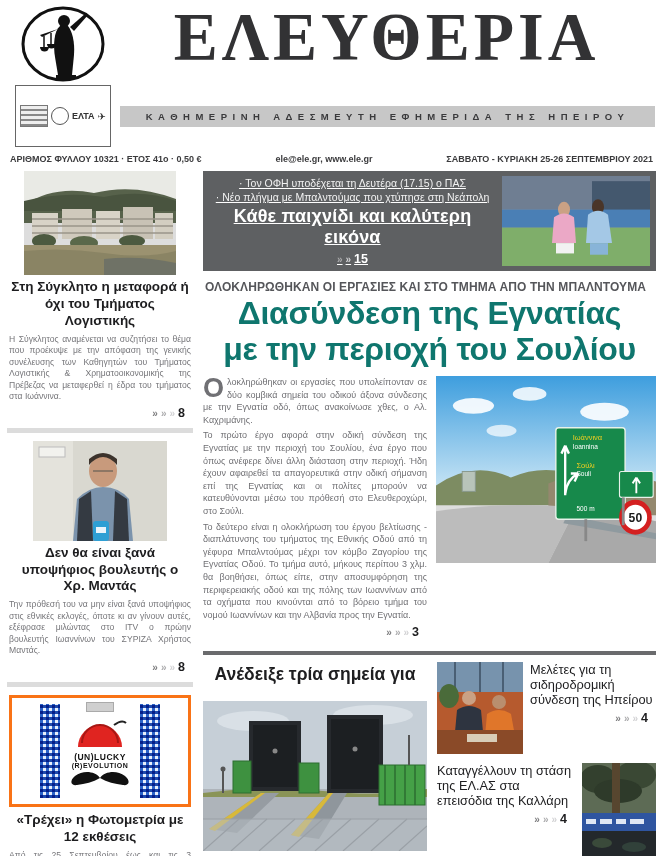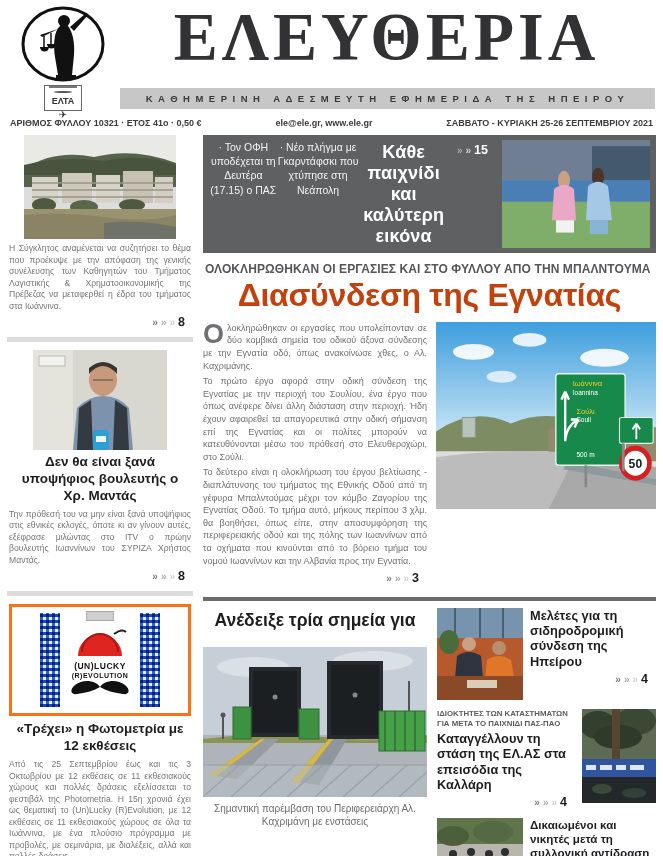--- a/index.html
+++ b/index.html
@@ -4,21 +4,21 @@
 <style>
   html,body{margin:0;padding:0;background:#fff;}
   .page{width:663px;height:856px;background:#fff;font-family:"Liberation Sans",sans-serif;
         position:relative;overflow:hidden;color:#222;}
   
   .masthead{display:grid;grid-template-columns:110px 1fr;padding:5px 8px 0;}
   .mh-logo{grid-row:1;display:flex;align-items:center;justify-content:center;}
   .mh-title{grid-row:1;text-align:center;font-family:"Liberation Serif",serif;font-weight:bold;
             font-size:66px;line-height:.95;color:#323234;letter-spacing:4px;transform:scaleY(1.04);}
   .mh-stamp{grid-row:2;display:flex;align-items:center;justify-content:center;padding:2px 0;}
-  .stamp-box{border:1px solid #666;display:flex;align-items:center;gap:3px;padding:0 4px;height:24px;flex-direction:column;}
+  .stamp-box{border:1px solid #666;display:flex;align-items:center;gap:3px;padding:18px 4px;height:24px;}
   .stamp-grid{width:26px;height:20px;background:
       repeating-linear-gradient(0deg,#888 0 2px,#eee 2px 5px);border:1px solid #777;}
   .stamp-circ{width:16px;height:16px;border:1.5px solid #555;border-radius:50%;}
   .stamp-txt{font-weight:bold;font-size:9px;color:#333;}
   .stamp-bird{font-size:10px;color:#333;}
   .mh-tagline{grid-row:2;align-self:center;background:#c7c7c7;color:#3a3a3c;font-weight:bold;
       font-size:9.5px;letter-spacing:5.5px;text-align:center;padding:5px 4px;margin-left:2px;}
   .mh-info{display:flex;justify-content:space-between;align-items:center;padding:5px 10px 4px;
       font-size:9px;font-weight:bold;color:#3b3b3d;}
   
@@ -33,44 +33,44 @@
   .ldiv{height:5px;background:#dcdcdc;margin:8px 0;}
   
   .pr{display:flex;justify-content:flex-end;align-items:baseline;gap:3px;margin:3px 8px 0;}
   .pr .ch{font-weight:bold;font-size:10px;}
   .pr .c1{color:#7d7d7f;} .pr .c2{color:#ababad;} .pr .c3{color:#d2d2d4;}
   .pr .num{font-weight:bold;font-size:12.5px;color:#1d1d1f;}
   .pr.center{justify-content:center;}
   .pr.center .num{color:#fff;}
   
   .banner{background:#5e6062;display:flex;gap:6px;padding:5px 6px;align-items:stretch;}
-  .banner-txt{flex:1;color:#fff;text-align:center;display:flex;flex-direction:row;justify-content:space-between;}
+  .banner-txt{flex:1;color:#fff;text-align:center;display:flex;flex-direction:column;justify-content:flex-end;text-decoration:underline;}
   .bn-bullet{font-size:10.5px;line-height:1.35;color:#f2f2f2;}
   .bn-head{font-size:18px;font-weight:bold;margin:2px 0 1px;letter-spacing:.2px;}
   .banner .photo{width:148px;flex:none;}
   
   .kicker{font-size:12px;font-weight:bold;color:#55565a;margin:9px 2px 2px;letter-spacing:.1px;}
-  .lead-head{font-size:32px;font-weight:bold;color:#c2410c;text-align:center;line-height:1.12;
+  .lead-head{font-size:32px;font-weight:bold;color:#0f766e;text-align:center;line-height:1.12;
       letter-spacing:-.3px;margin:1px 0 8px;}
   .lead-row{display:flex;gap:9px;}
   .lead-text{width:224px;flex:none;font-size:9px;color:#707074;text-align:justify;line-height:1.4;}
   .lead-text p{margin:0 0 3px;}
   .dropcap{float:left;font-size:27px;font-weight:bold;line-height:.85;margin:1px 3px 0 0;color:#707074;}
   .lead-photo{flex:1;}
   .rule{height:4px;background:#6a6b6d;margin:9px 0 7px;}
   
   .bottom{display:flex;gap:10px;}
   .smacol{width:224px;flex:none;text-align:center;}
   .sma-head{font-size:17.5px;font-weight:bold;color:#1e1e20;line-height:1.2;margin:2px 0 16px;}
   .sma-cap{font-size:10px;color:#6d6d71;line-height:1.3;margin-top:5px;}
   .minicol{flex:1;min-width:0;}
   .mart{display:flex;gap:7px;margin-bottom:9px;}
   .mart .photo{flex:none;}
   .mkick{font-size:7.8px;font-weight:bold;color:#5a5b5f;line-height:1.3;margin-bottom:2px;}
-  .mhead{font-size:12.8px;font-weight:bold;color:#1d1d1f;line-height:1.2;}
+  .mhead{font-size:12.8px;font-weight:normal;color:#1d1d1f;line-height:1.2;}
   .mtext{flex:1;min-width:0;}
   
   .photo{display:block;background:#ddd;overflow:hidden;}
   .photo svg{display:block;width:100%;height:100%;}
   .poster{border:3px solid #f97316;background:#fff;height:106px;position:relative;margin:0 2px 5px;}
   .pstrip{position:absolute;top:6px;bottom:6px;width:20px;
      background:repeating-linear-gradient(0deg,#2050b0 0 3px,#fff 3px 6px),
                 repeating-linear-gradient(90deg,#2a63c8 0 3px,#e8eefb 3px 6px);
      background-blend-mode:multiply;}
   .pstrip.l{left:28px;} .pstrip.r{right:28px;}
@@ -137,20 +137,21 @@
               <line x1="8" y1="62" x2="149" y2="62"></line>
             </g>
             <ellipse cx="20" cy="70" rx="12" ry="7" fill="#4c5a40"></ellipse>
             <ellipse cx="60" cy="72" rx="14" ry="7" fill="#5a684a"></ellipse>
             <ellipse cx="108" cy="70" rx="13" ry="6" fill="#4c5a40"></ellipse>
             <rect y="74" width="152" height="30" fill="#9b9270"></rect>
             <path d="M0 80 Q40 76 80 82 T152 80 L152 104 L0 104 Z" fill="#8a8464"></path>
             <path d="M80 88 Q115 84 152 92 L152 104 L80 104 Z" fill="#6f7266"></path>
           </svg>
         </div>
+        <div class="lhead">Στη Σύγκλητο η μεταφορά ή όχι του Τμήματος Λογιστικής</div>
         <div class="lbody">Η Σύγκλητος αναμένεται να συζητήσει το θέμα που προέκυψε με την απόφαση της γενικής συνέλευσης των Καθηγητών του Τμήματος Λογιστικής &amp; Χρηματοοικονομικής της Πρέβεζας να μεταφερθεί η έδρα του τμήματος στα Ιωάννινα.</div>
         <div class="pr">
           <span class="ch c1">»</span>
             <span class="ch c2">»</span>
             <span class="ch c3">»</span>
           <span class="num">8</span>
         </div>
       </div>
 
       <div class="ldiv"></div>
@@ -205,21 +206,21 @@
         <div class="lbody">Από τις 25 Σεπτεμβρίου έως και τις 3 Οκτωβρίου με 12 εκθέσεις σε 11 εκθεσιακούς χώρους και πολλές δράσεις εξελίσσεται το φεστιβάλ της Photometria. Η 15η χρονιά έχει ως θεματική το (Un)Lucky (R)Evolution, με 12 εκθέσεις σε 11 εκθεσιακούς χώρους σε όλα τα Ιωάννινα, με ένα πλούσιο πρόγραμμα με προβολές, με σεμινάρια, με διαλέξεις, αλλά και πολλές δράσεις.</div>
 
       </div>
     </div>
 
     <div class="maincol">
 
       <div class="banner">
         <div class="banner-txt">
           <div class="bn-bullet">· Τον ΟΦΗ υποδέχεται τη Δευτέρα (17.15) ο ΠΑΣ</div>
-          <div class="bn-bullet">· Νέο πλήγμα με Γκαρντάφσκι που χτύπησε στη Νεάπολη</div>
+          <div class="bn-bullet">· Νέο πλήγμα με Μπαλντούμας που χτύπησε στη Νεάπολη</div>
           <div class="bn-head">Κάθε παιχνίδι και καλύτερη εικόνα</div>
           <div class="pr center">
             <span class="ch c2">»</span>
               <span class="ch c3">»</span>
             <span class="num">15</span>
           </div>
         </div>
         <div class="photo" style="height:auto;">
           <svg viewBox="0 0 148 70" preserveAspectRatio="none" style="height:100%;">
             <rect width="148" height="70" fill="#8793a2"></rect>
@@ -230,23 +231,24 @@
             <circle cx="62" cy="26" r="6" fill="#caa184"></circle>
             <path d="M52 32 Q62 26 72 32 L74 52 L50 52 Z" fill="#eba8c6"></path>
             <rect x="54" y="52" width="18" height="8" fill="#f2f2f2"></rect>
             <circle cx="96" cy="24" r="6" fill="#4a3528"></circle>
             <path d="M86 30 Q96 24 106 30 L110 52 L84 52 Z" fill="#a4c8e6"></path>
             <rect x="88" y="52" width="18" height="9" fill="#88b4d8"></rect>
           </svg>
         </div>
       </div>
 
-      <div class="kicker">ΟΛΟΚΛΗΡΩΘΗΚΑΝ ΟΙ ΕΡΓΑΣΙΕΣ ΚΑΙ ΣΤΟ ΦΥΛΛΟΥ ΑΠΟ ΤΗΝ ΜΠΑΛΝΤΟΥΜΑ</div>
+      <div class="kicker">ΟΛΟΚΛΗΡΩΘΗΚΑΝ ΟΙ ΕΡΓΑΣΙΕΣ ΚΑΙ ΣΤΟ ΤΜΗΜΑ ΑΠΟ ΤΗΝ ΜΠΑΛΝΤΟΥΜΑ</div>
       <div class="lead-head">
         <span>Διασύνδεση της Εγνατίας</span><br>
+        <span>με την περιοχή του Σουλίου</span>
       </div>
 
       <div class="lead-row">
         <div class="lead-text">
           <p><span class="dropcap">Ο</span><span>λοκληρώθηκαν οι εργασίες που υπολείπονταν σε δύο κομβικά σημεία του οδικού άξονα σύνδεσης με την Εγνατία οδό, όπως ανακοίνωσε χθες, ο Αλ. Καχριμάνης.</span></p>
           <p>Το πρώτο έργο αφορά στην οδική σύνδεση της Εγνατίας με την περιοχή του Σουλίου, ένα έργο που όπως ανέφερε δίνει άλλη διάσταση στην περιοχή. Ήδη έχουν αφαιρεθεί τα απαγορευτικά στην οδική σήμανση επί της Εγνατίας και οι πολίτες μπορούν να κατευθύνονται μέσω του πρόθεσή στο Ελευθεροχώρι, στο Σούλι.</p>
           <p>Το δεύτερο είναι η ολοκλήρωση του έργου βελτίωσης - διαπλάτυνσης του τμήματος της Εθνικής Οδού από τη γέφυρα Μπαλντούμας μέχρι τον κόμβο Ζαγορίου της Εγνατίας Οδού. Το τμήμα αυτό, μήκους περίπου 3 χλμ. θα βοηθήσει, όπως είπε, στην αποσυμφόρηση της περιφερειακής οδού και της πόλης των Ιωαννίνων από τα οχήματα που κινούνται από το βόρειο τμήμα του νομού Ιωαννίνων και την Αλβανία προς την Εγνατία.</p>
           <div class="pr">
             <span class="ch c1">»</span>
               <span class="ch c2">»</span>
@@ -373,24 +375,20 @@
                 <span class="ch c1">»</span>
                   <span class="ch c2">»</span>
                   <span class="ch c3">»</span>
                 <span class="num">4</span>
               </div>
             </div>
           </div>
 
           <div class="mart">
             <div class="mtext">
-              <div class="mkick">
-                <span>ΙΔΙΟΚΤΗΤΕΣ ΤΩΝ ΚΑΤΑΣΤΗΜΑΤΩΝ</span><br>
-                <span>ΓΙΑ ΜΕΤΑ ΤΟ ΠΑΙΧΝΙΔΙ ΠΑΣ-ΠΑΟ</span>
-              </div>
               <div class="mhead">Καταγγέλλουν τη στάση της ΕΛ.ΑΣ στα επεισόδια της Καλλάρη</div>
               <div class="pr">
                 <span class="ch c1">»</span>
                   <span class="ch c2">»</span>
                   <span class="ch c3">»</span>
                 <span class="num">4</span>
               </div>
             </div>
             <div class="photo" style="width:74px;height:94px;">
               <svg viewBox="0 0 74 94" preserveAspectRatio="none">

